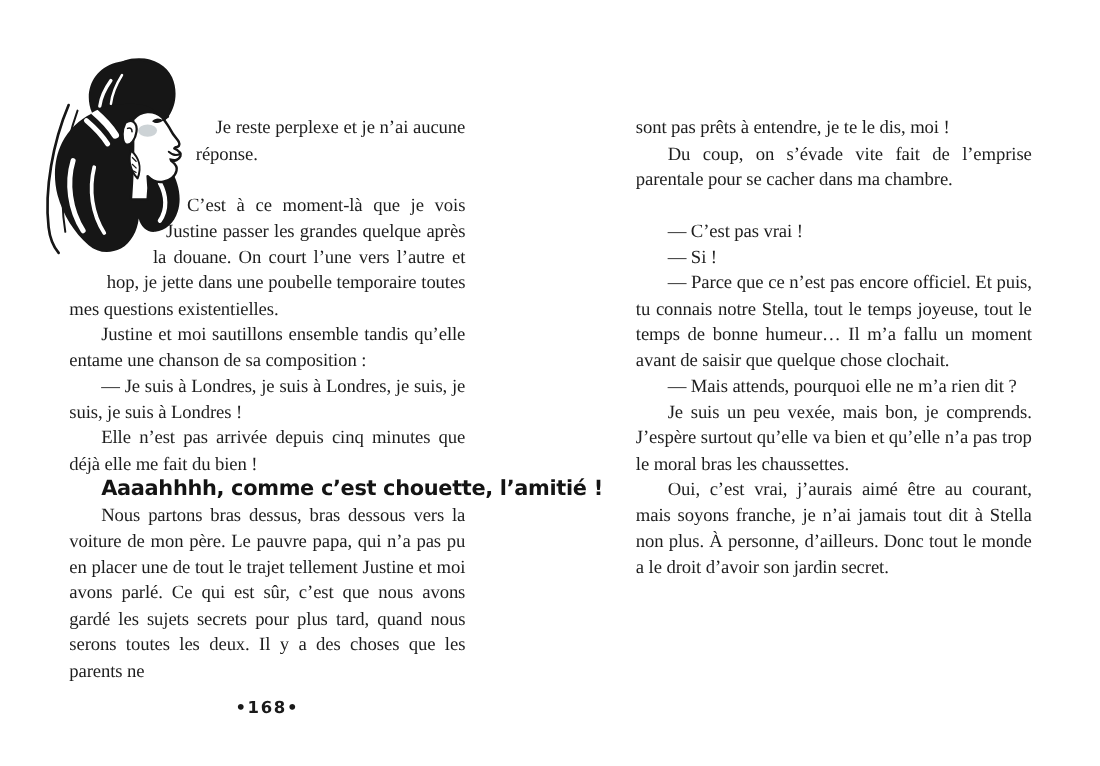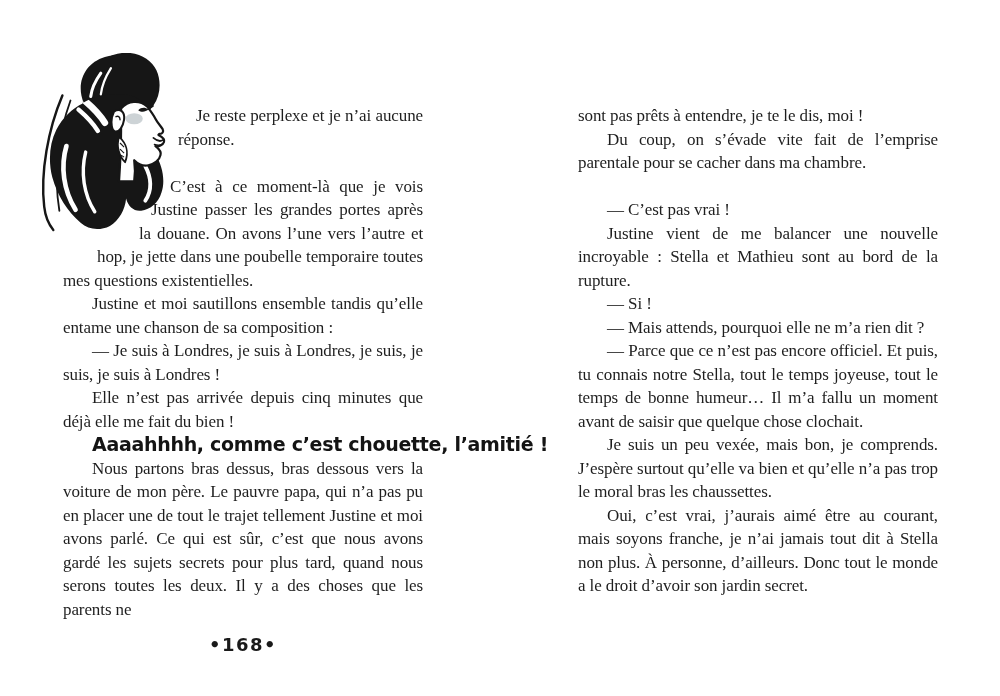--- a/index.html
+++ b/index.html
@@ -45,21 +45,21 @@
     letter-spacing:-0.3px;
     white-space:nowrap;
     color:#141414;
   }
 
   .folio {
     position:absolute; top:634px; width:360px;
     text-align:center;
     font-family:"DejaVu Sans", sans-serif;
     font-weight:bold;
-    font-size:18px;
+    font-size:15px;
     letter-spacing:1.5px;
     color:#1a1a1a;
   }
   .page-left  .folio { left:63px; }
   .page-right .folio { left:78px; }
 </style>
 </head>
 <body>
 
 <section class="page page-left">
@@ -128,38 +128,37 @@
     <div class="wrap-step w1"></div>
     <div class="wrap-step w2"></div>
     <div class="wrap-step w3"></div>
     <div class="wrap-step w4"></div>
     <div class="wrap-step w5"></div>
     <div class="wrap-step w6"></div>
     <div class="wrap-step w7"></div>
 
     <p>Je reste perplexe et je n’ai aucune réponse.</p>
     <div class="scene-break"></div>
-    <p>C’est à ce moment-là que je vois Justine passer les grandes portes après la douane. On avons l’une vers l’autre et hop, je jette dans une poubelle temporaire toutes mes questions existentielles.</p>
+    <p>C’est à ce moment-là que je vois Justine passer les grandes quelque après la douane. On court l’une vers l’autre et hop, je jette dans une poubelle temporaire toutes mes questions existentielles.</p>
     <p class="indent">Justine et moi sautillons ensemble tandis qu’elle entame une chanson de sa composition&nbsp;:</p>
     <p class="indent">— Je suis à Londres, je suis à Londres, je suis, je suis, je suis à Londres&nbsp;!</p>
     <p class="indent">Elle n’est pas arrivée depuis cinq minutes que déjà elle me fait du bien&nbsp;!</p>
     <p class="indent handwritten">Aaaahhhh, comme c’est chouette, l’amitié&nbsp;!</p>
     <p class="indent">Nous partons bras dessus, bras dessous vers la voiture de mon père. Le pauvre papa, qui n’a pas pu en placer une de tout le trajet tellement Justine et moi avons parlé. Ce qui est sûr, c’est que nous avons gardé les sujets secrets pour plus tard, quand nous serons toutes les deux. Il y a des choses que les parents ne</p>
   </div>
 
   <div class="folio">•168•</div>
 </section>
 
 <section class="page page-right">
   <div class="text-col">
     <p>sont pas prêts à entendre, je te le dis, moi&nbsp;!</p>
     <p class="indent">Du coup, on s’évade vite fait de l’emprise parentale pour se cacher dans ma chambre.</p>
     <div class="scene-break"></div>
     <p class="indent">— C’est pas vrai&nbsp;!</p>
-    <p class="indent">Justine vient de me balancer une nouvelle incroyable&nbsp;: Stella et Mathieu sont au bord de la rupture.</p>
     <p class="indent">— Si&nbsp;!</p>
+    <p class="indent">— Parce que ce n’est pas encore officiel. Et puis, tu connais notre Stella, tout le temps joyeuse, tout le temps de bonne humeur… Il m’a fallu un moment avant de saisir que quelque chose clochait.</p>
     <p class="indent">— Mais attends, pourquoi elle ne m’a rien dit&nbsp;?</p>
-    <p class="indent">— Parce que ce n’est pas encore officiel. Et puis, tu connais notre Stella, tout le temps joyeuse, tout le temps de bonne humeur… Il m’a fallu un moment avant de saisir que quelque chose clochait.</p>
     <p class="indent">Je suis un peu vexée, mais bon, je comprends. J’espère surtout qu’elle va bien et qu’elle n’a pas trop le moral bras les chaussettes.</p>
     <p class="indent">Oui, c’est vrai, j’aurais aimé être au courant, mais soyons franche, je n’ai jamais tout dit à Stella non plus. À personne, d’ailleurs. Donc tout le monde a le droit d’avoir son jardin secret.</p>
   </div>
 
 </section>
 
 </body></html>

